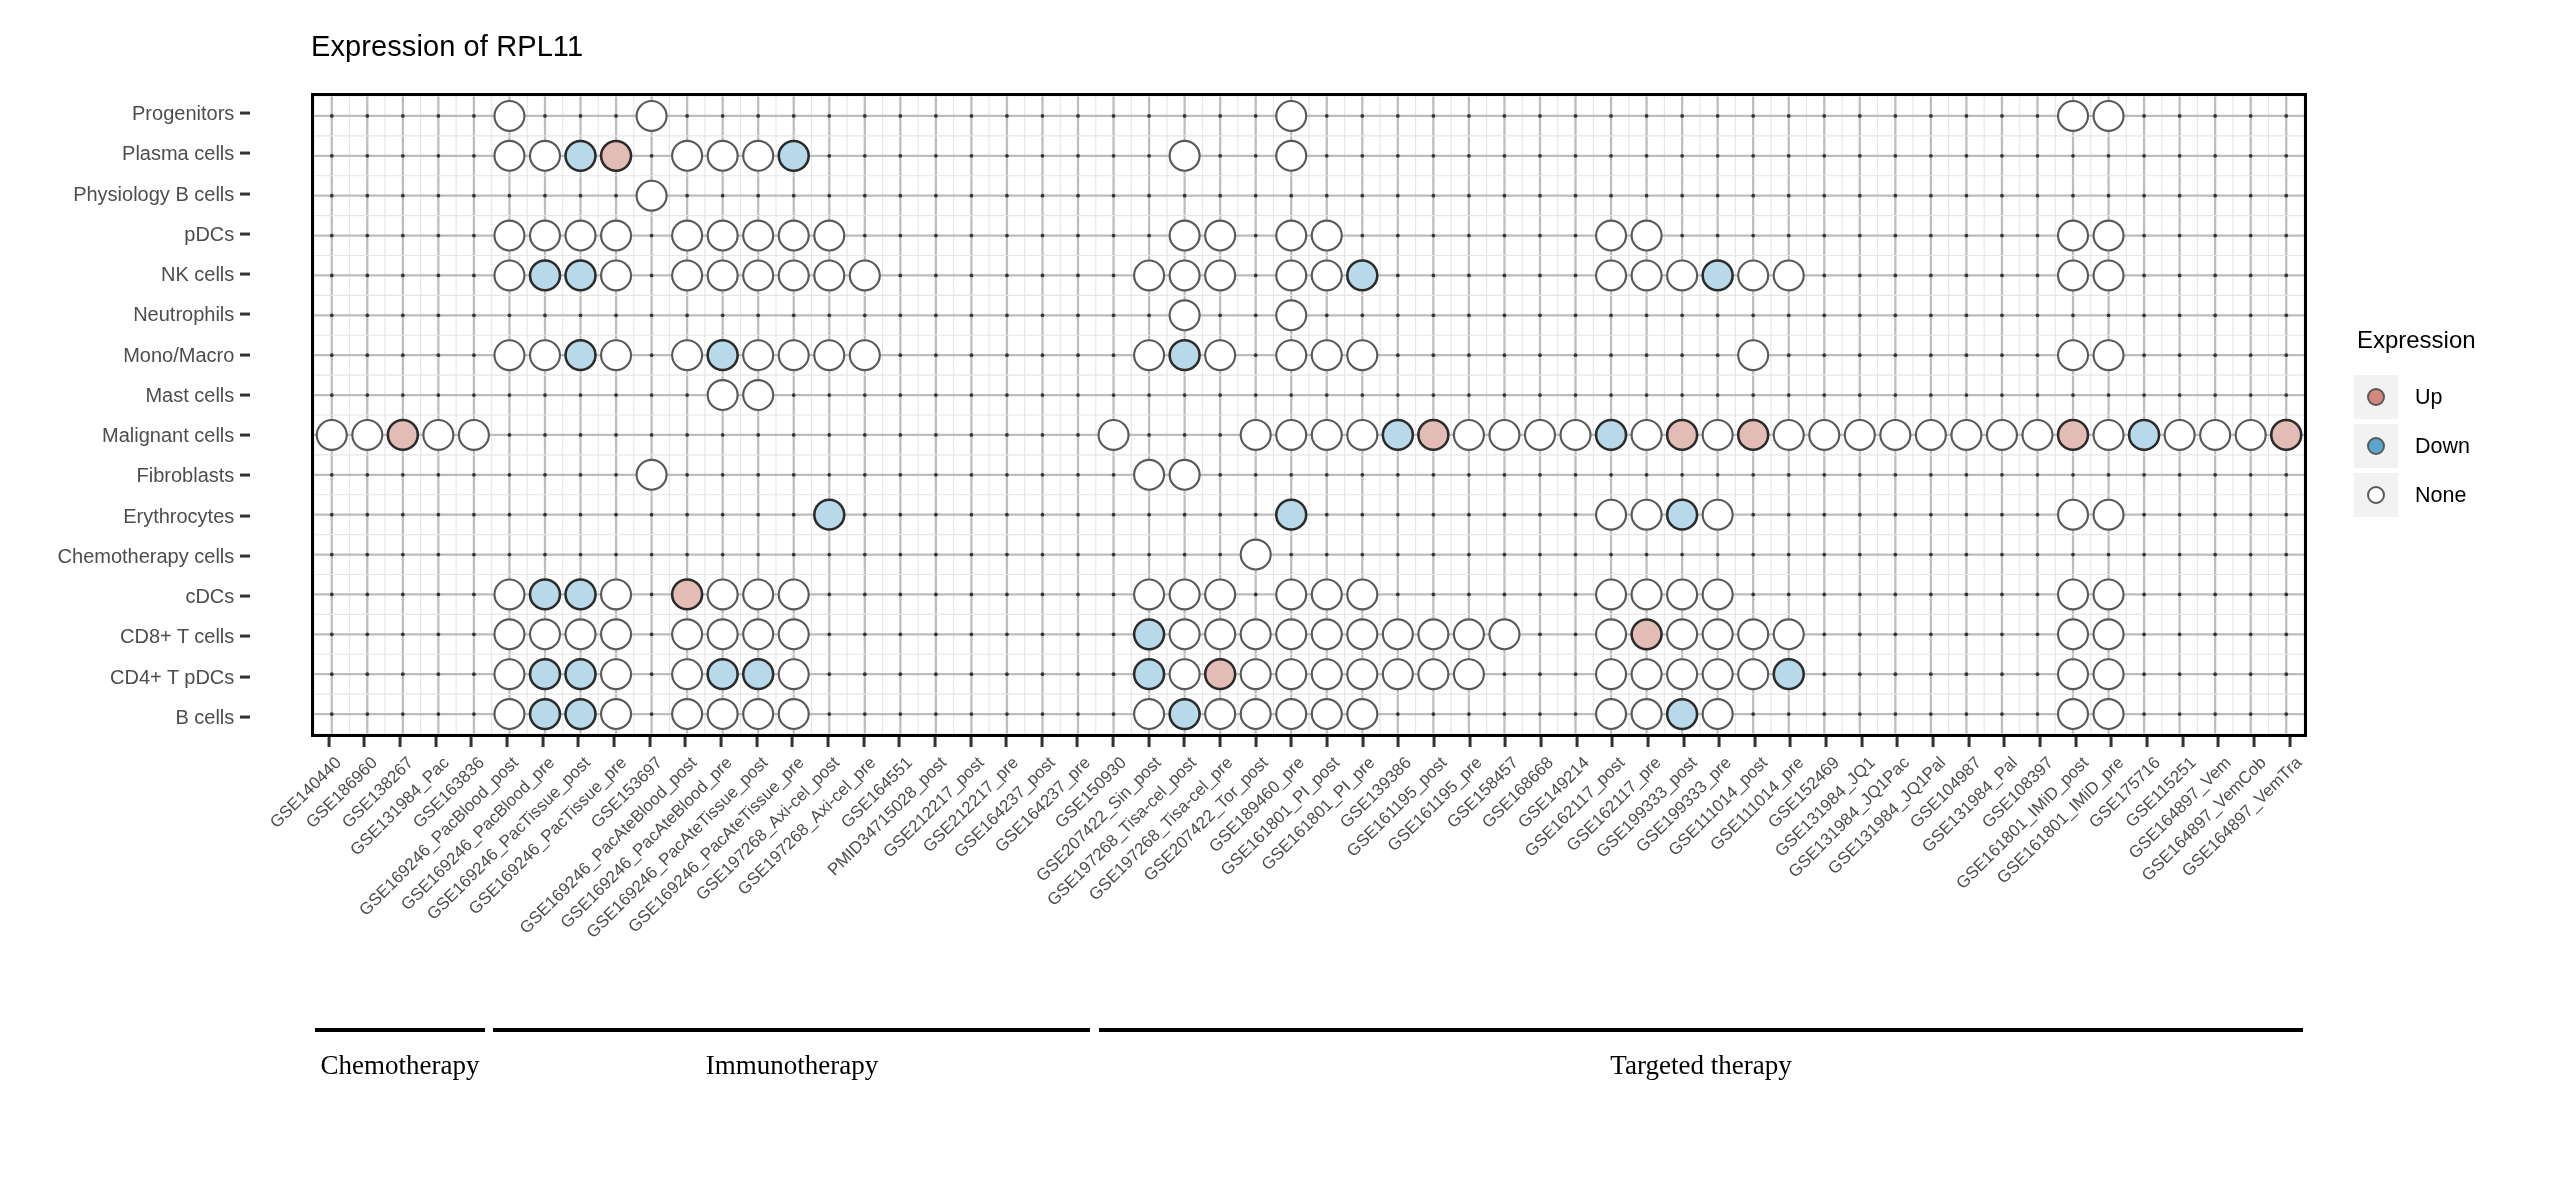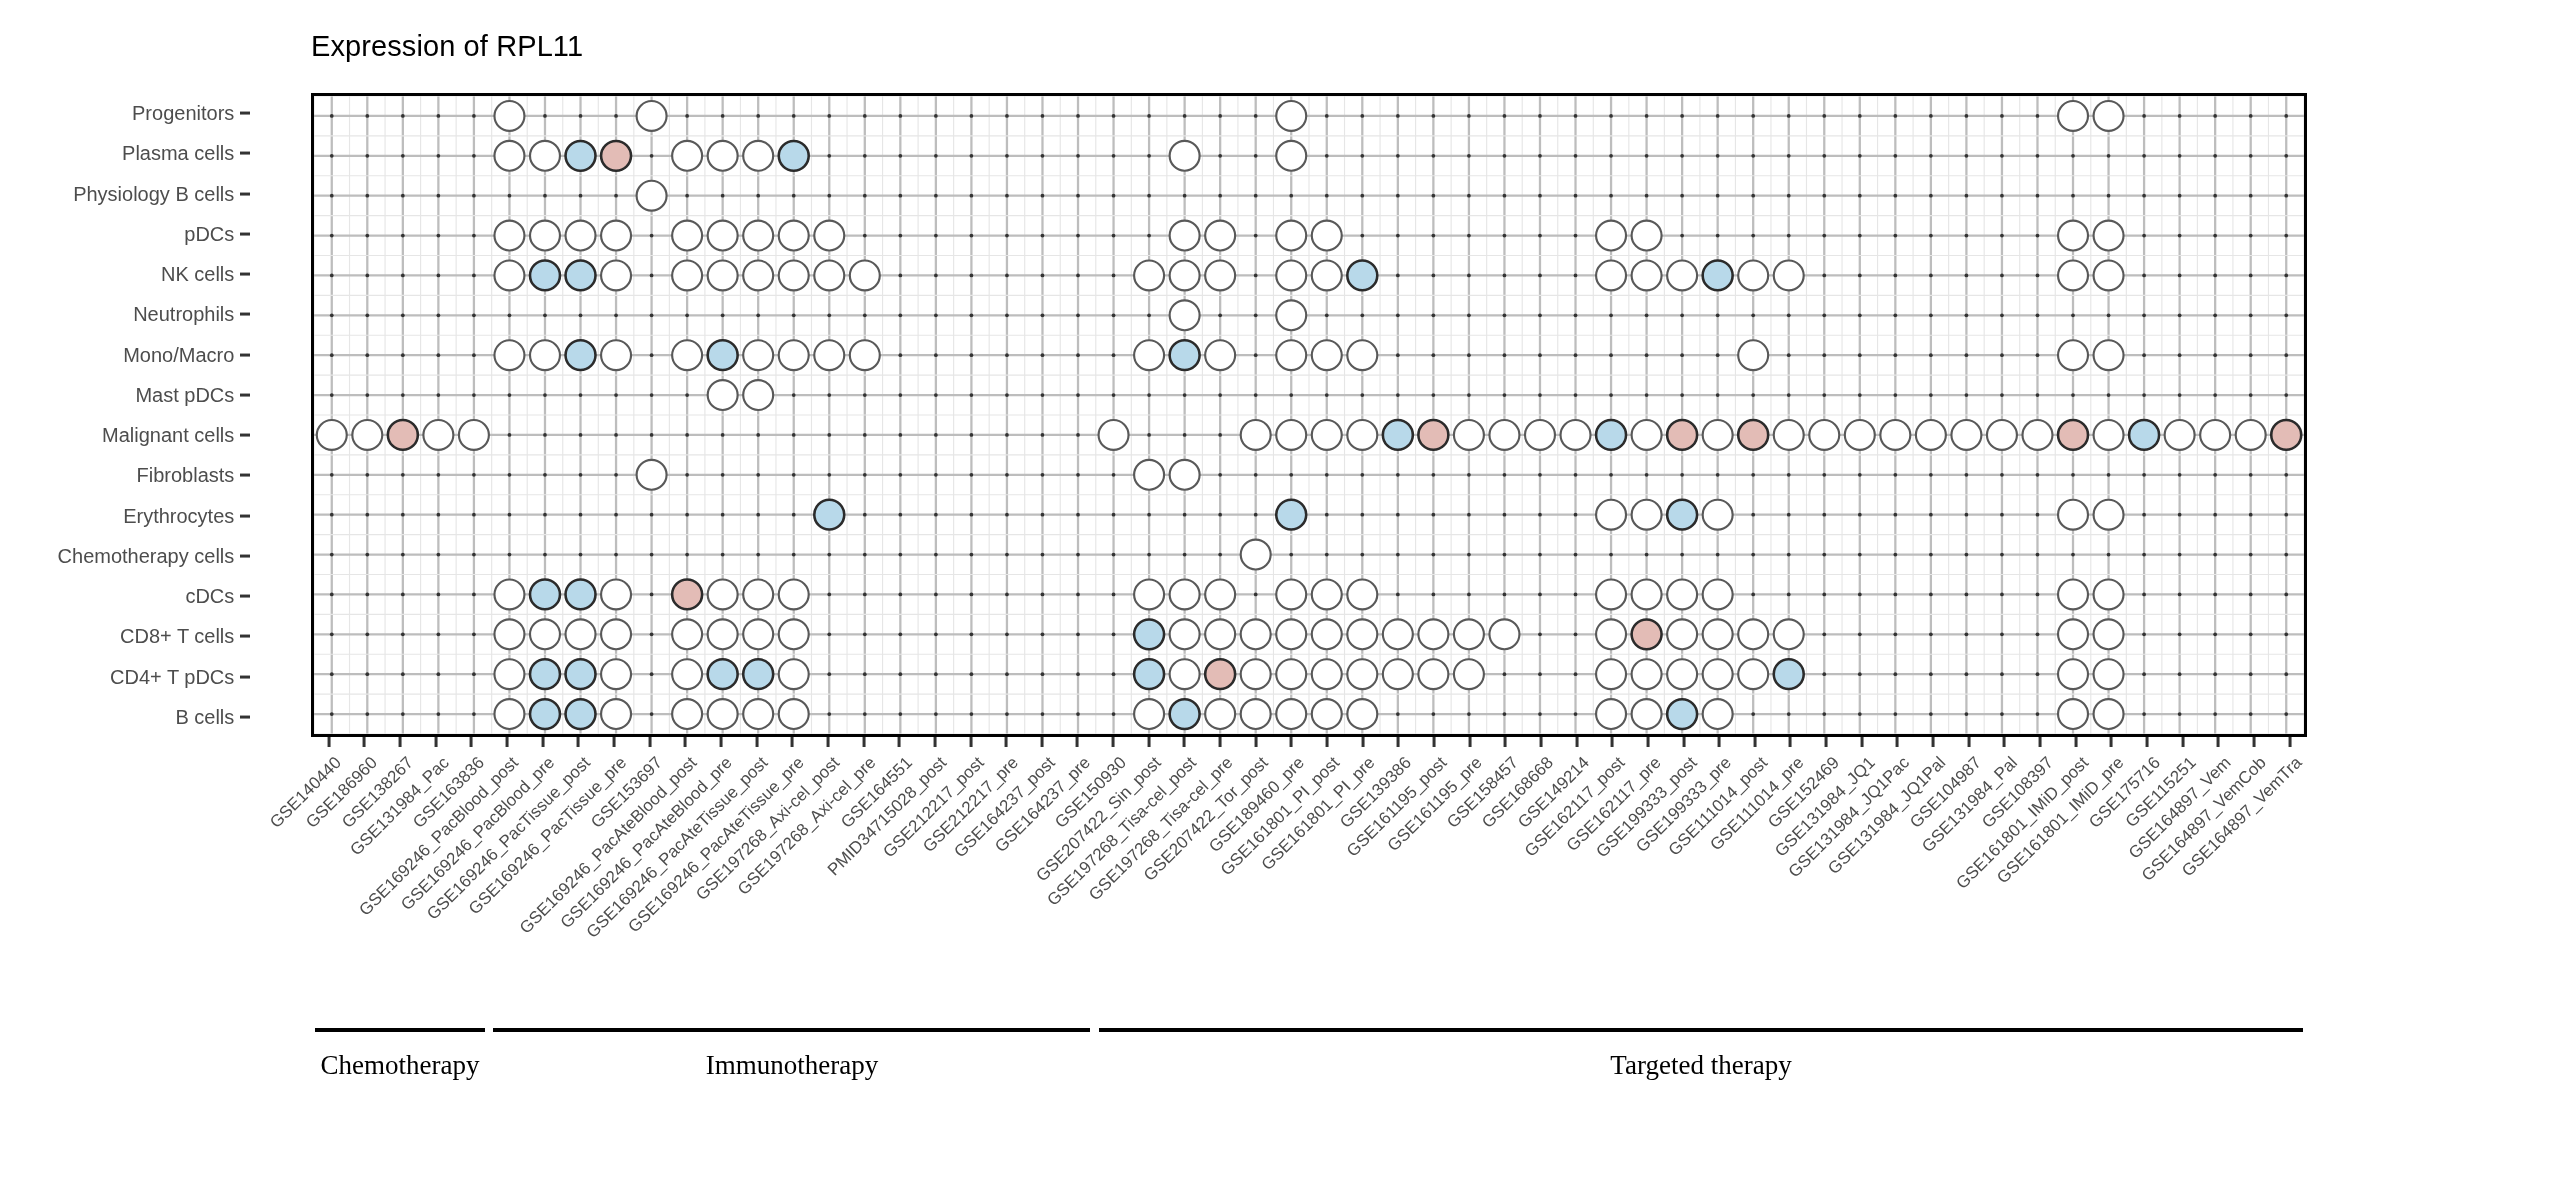--- a/index.html
+++ b/index.html
@@ -74,21 +74,21 @@
       <div class="ytick-label" style="top: 101px;">Physiology B cells</div>
       <div class="ytick-mark" style="top: 101px;"></div>
       <div class="ytick-label" style="top: 141px;">pDCs</div>
       <div class="ytick-mark" style="top: 141px;"></div>
       <div class="ytick-label" style="top: 181px;">NK cells</div>
       <div class="ytick-mark" style="top: 181px;"></div>
       <div class="ytick-label" style="top: 221px;">Neutrophils</div>
       <div class="ytick-mark" style="top: 221px;"></div>
       <div class="ytick-label" style="top: 262px; text-align: right;">Mono/Macro</div>
       <div class="ytick-mark" style="top: 262px;"></div>
-      <div class="ytick-label" style="top: 302px;">Mast pDCs</div>
+      <div class="ytick-label" style="top: 302px;">Mast cells</div>
       <div class="ytick-mark" style="top: 302px;"></div>
       <div class="ytick-label" style="top: 342px;">Malignant cells</div>
       <div class="ytick-mark" style="top: 342px;"></div>
       <div class="ytick-label" style="top: 382px;">Fibroblasts</div>
       <div class="ytick-mark" style="top: 382px;"></div>
       <div class="ytick-label" style="top: 423px;">Erythrocytes</div>
       <div class="ytick-mark" style="top: 423px;"></div>
       <div class="ytick-label" style="top: 463px;">Chemotherapy cells</div>
       <div class="ytick-mark" style="top: 463px;"></div>
       <div class="ytick-label" style="top: 503px;">cDCs</div>
@@ -1480,20 +1480,43 @@
       <div class="xtick-mark" style="left: 1872px;"></div>
       <div class="xtick-label" style="left: 1784px; transform-origin: right top;">GSE115251</div>
       <div class="xtick-mark" style="left: 1907px;"></div>
       <div class="xtick-label" style="left: 1774px; transform-origin: right top;">GSE164897_Vem</div>
       <div class="xtick-mark" style="left: 1943px;"></div>
       <div class="xtick-label" style="left: 1778px; transform-origin: right top;">GSE164897_VemCob</div>
       <div class="xtick-mark" style="left: 1979px;"></div>
       <div class="xtick-label" style="left: 1820px; transform-origin: right top;">GSE164897_VemTra</div>
     </div>
 
+  <div id="legend">
+    <div id="legend-title">Expression</div>
+    <div id="legend-items">
+        <div class="legend-row">
+          <div class="legend-key">
+            <div class="legend-dot" style="background: rgb(212, 135, 124);"></div>
+          </div>
+          <div class="legend-label">Up</div>
+        </div>
+        <div class="legend-row">
+          <div class="legend-key">
+            <div class="legend-dot" style="background: rgb(91, 166, 207);"></div>
+          </div>
+          <div class="legend-label">Down</div>
+        </div>
+        <div class="legend-row">
+          <div class="legend-key">
+            <div class="legend-dot" style="background: rgb(255, 255, 255);"></div>
+          </div>
+          <div class="legend-label">None</div>
+        </div>
+      </div>
+  </div>
 
 <div class="group-bar" style="left: 315px; top: 1028px; width: 170px;"></div>
     <div class="group-label" style="left: 400px; top: 1050px;">Chemotherapy</div>
     <div class="group-bar" style="left: 493px; top: 1028px; width: 597px;"></div>
     <div class="group-label" style="left: 792px; top: 1050px;">Immunotherapy</div>
     <div class="group-bar" style="left: 1099px; top: 1028px; width: 1204px;"></div>
     <div class="group-label" style="left: 1701px; top: 1050px; text-align: center;">Targeted therapy</div>
   </div>
 
 

